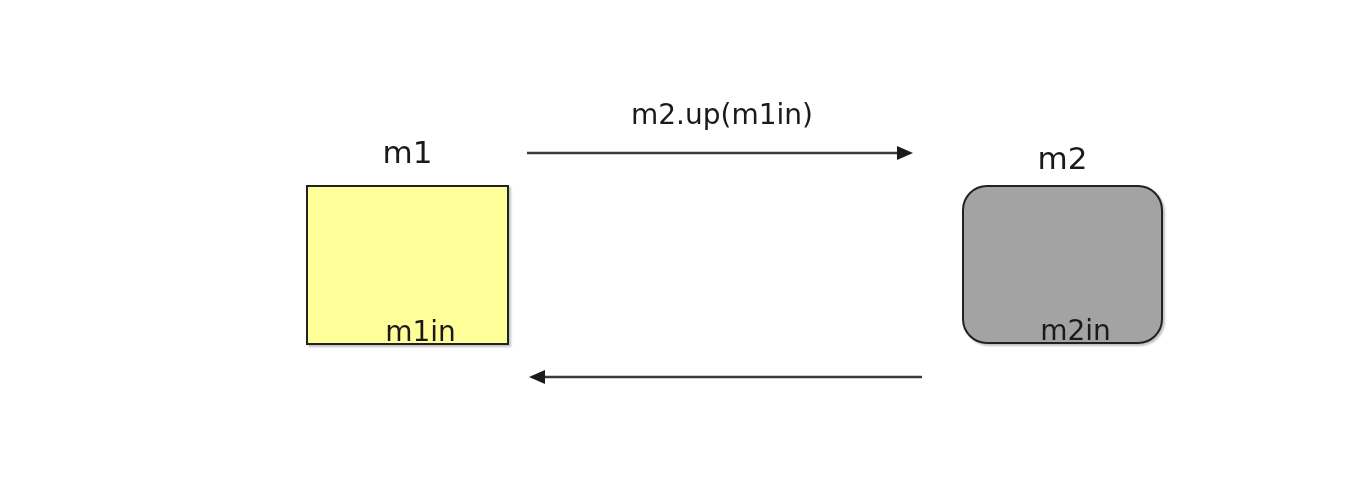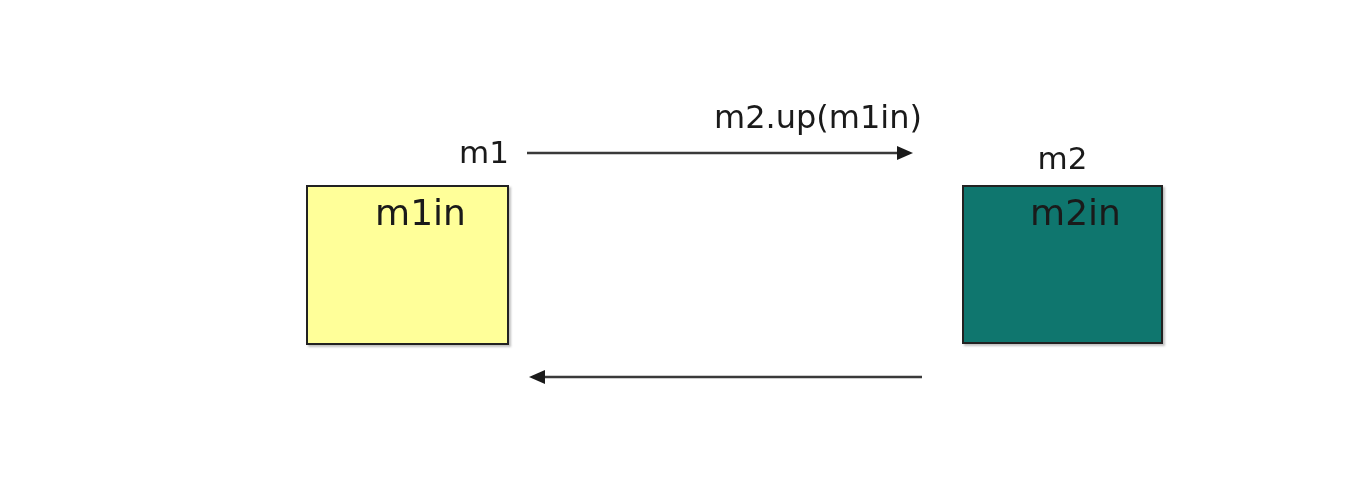--- a/index.html
+++ b/index.html
@@ -16,44 +16,44 @@
     color: #1a1a1a;
     overflow: hidden;
   }
   .module-title {
     position: absolute;
     text-align: center;
     font-size: 31px;
     line-height: 1.1;
     white-space: nowrap;
   }
-  .title-m1 { left: 306px; top: 135px; width: 203px; text-align: right; }
+  .title-m1 { left: 306px; top: 135px; width: 203px; }
   .title-m2 { left: 962px; top: 141px; width: 201px; }
   .module-box {
     position: absolute;
     box-sizing: border-box;
     border: 2px solid #22c55e;
     display: flex;
-    align-items: flex-start;
+    align-items: flex-end;
     justify-content: center;
-    font-size: 36px;
+    font-size: 28px;
     box-shadow: 2px 2px 2px rgba(120,120,120,0.45);
   }
   .box-m1 { left: 306px; top: 185px; width: 203px; height: 160px; }
   .box-m2 { left: 962px; top: 185px; width: 201px; height: 159px; }
   .module-content {
     position: relative;
     left: 13px;  
     top: 5px;    
     white-space: nowrap;
   }
   .arrow-label {
     position: absolute;
-    text-align: right;
-    font-size: 32px;
+    text-align: center;
+    font-size: 28px;
     white-space: nowrap;
   }
   .label-top    { left: 522px; top: 98px;  width: 400px; }
   .label-bottom { left: 526px; top: 413px; width: 400px; }
   .arrow-svg {
     position: absolute;
     overflow: visible;
   }
   .arrow-top    { left: 525px; top: 141px; width: 390px; height: 24px; }
   .arrow-bottom { left: 528px; top: 365px; width: 396px; height: 24px; }
@@ -62,21 +62,21 @@
 <body>
 
 <div class="canvas">
 
   <div class="module-title title-m1">m1</div>
   <div class="module-box box-m1" style="background-color: rgb(255, 255, 153); border-color: rgb(34, 34, 34);">
     <span class="module-content">m1in</span>
   </div>
 
   <div class="module-title title-m2">m2</div>
-  <div class="module-box box-m2" style="background-color: #0f766e; border-color: rgb(34, 34, 34);">
+  <div class="module-box box-m2" style="background-color: #a3a3a3; border-color: rgb(34, 34, 34); border-radius: 25px;">
     <span class="module-content">m2in</span>
   </div>
 
   <div class="arrow-label label-top">m2.up(m1in)</div>
   <svg class="arrow-svg arrow-top" viewBox="0 0 390 24">
     <line x1="2" y1="12" x2="372" y2="12" stroke-width="2.6" style="stroke: rgb(58, 58, 58);"></line>
     <polygon points="372,5 388,12 372,19" style="fill: rgb(26, 26, 26);"></polygon>
   </svg>
 
   <svg class="arrow-svg arrow-bottom" viewBox="0 0 396 24">

